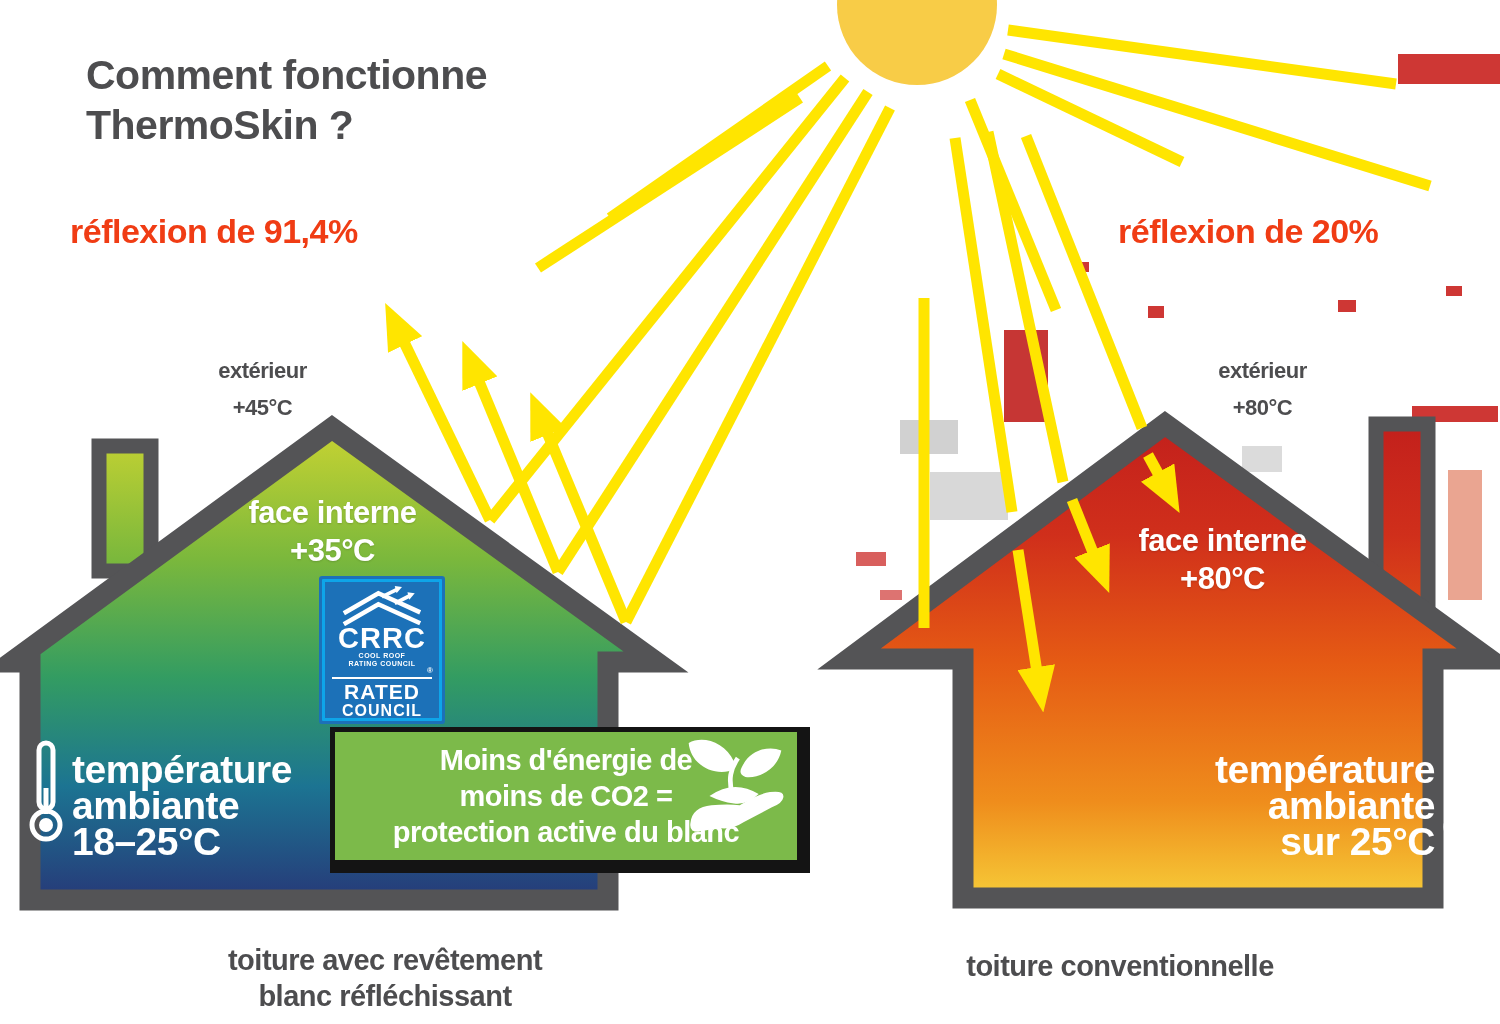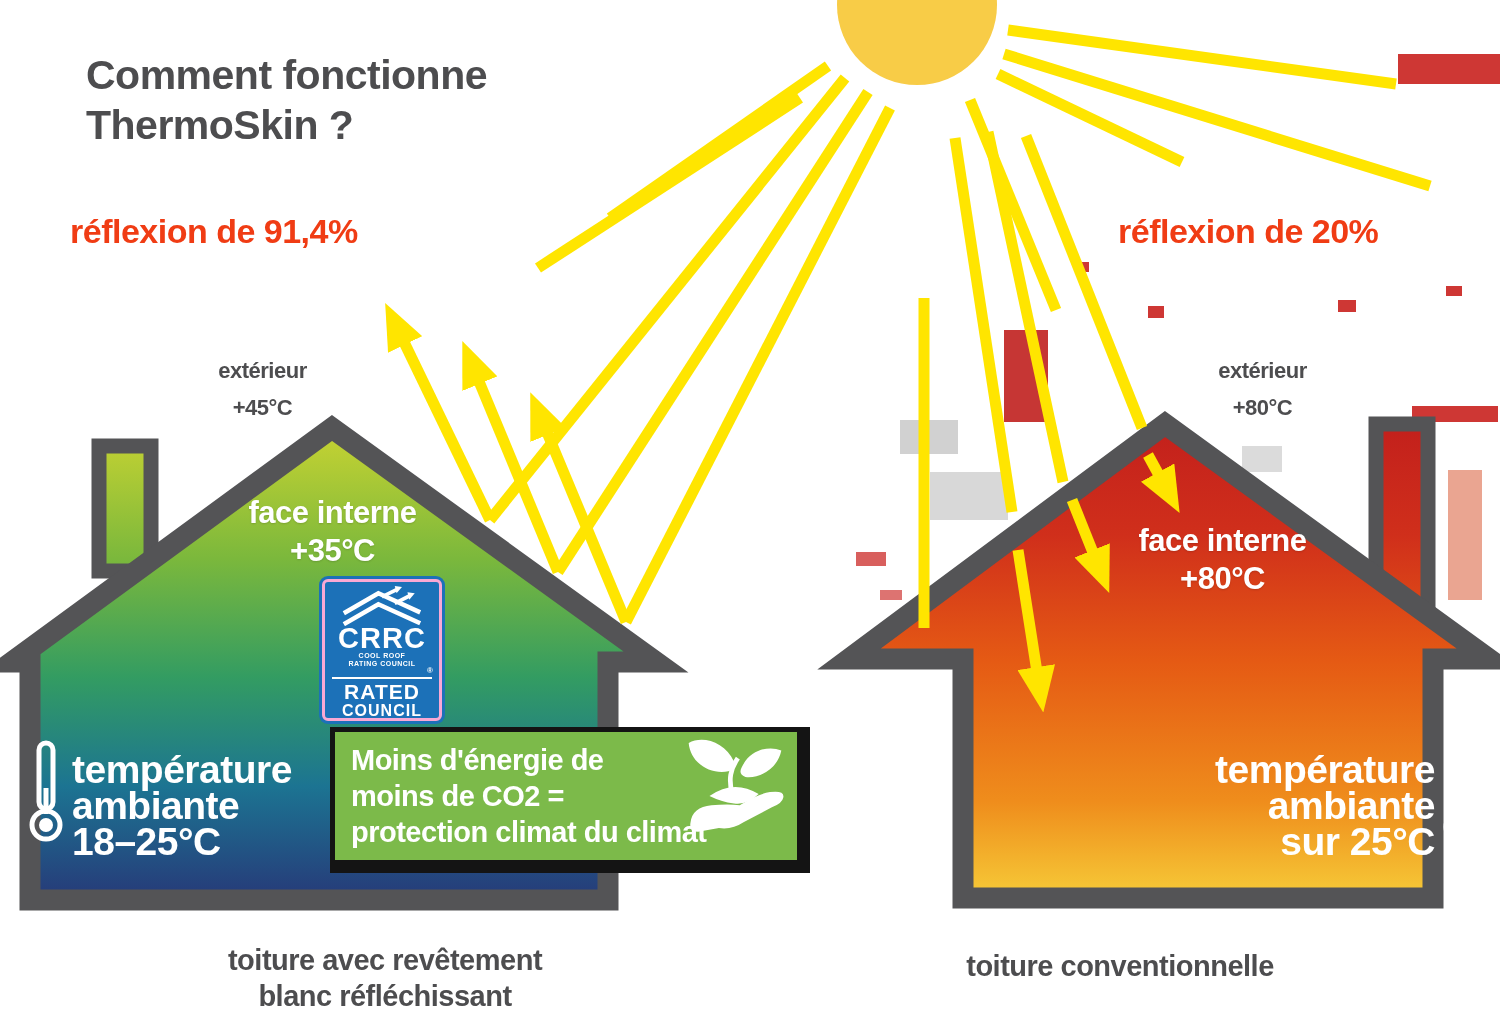--- a/index.html
+++ b/index.html
@@ -30,25 +30,25 @@
   .ambient-left{left:72px;top:752px;}
   .ambient-right{left:1180px;top:752px;width:255px;text-align:right;}
 
   .caption{font-size:29px;line-height:36px;}
   .caption-left{left:225px;top:942px;width:320px;white-space:normal;}
   .caption-right{left:950px;top:948px;width:340px;}
 
   .benefit{position:absolute;left:330px;top:727px;width:430px;background:#7CBA4A;
            border:5px solid #141414;border-right-width:13px;border-bottom-width:13px;
            padding:10px 16px;color:#fff;font-size:29px;line-height:36px;font-weight:bold;
-           letter-spacing:-0.5px;}
+           letter-spacing:-0.5px;text-align:center;}
   .benefit .plant{position:absolute;right:10px;top:4px;}
 
   .crrc{position:absolute;left:322px;top:579px;width:114px;height:136px;background:#1C71B8;
-        border:3px solid #f9a8d4;border-radius:6px;box-shadow:0 0 0 3px #1C71B8;
+        border:3px solid #0ea5e9;border-radius:1px;box-shadow:0 0 0 3px #1C71B8;
         color:#fff;text-align:center;overflow:hidden;}
   .crrc .acr{font-size:29px;line-height:28px;letter-spacing:1px;margin-top:-2px;}
   .crrc .sub{font-size:7px;line-height:8px;letter-spacing:.5px;}
   .crrc .reg{font-size:8px;text-align:right;margin:0 6px 0 0;line-height:6px;}
   .crrc .div{border-top:2px solid #fff;margin:3px 7px 2px 7px;}
   .crrc .rated{font-size:21px;line-height:21px;letter-spacing:1px;}
   .crrc .product{font-size:16px;line-height:17px;letter-spacing:1px;}
 
   .thermo{position:absolute;}
   .thermo-left{left:28px;top:740px;}
@@ -197,21 +197,21 @@
     <div class="sub">RATING COUNCIL</div>
     <div class="reg">®</div>
     <div class="div"></div>
     <div class="rated">RATED</div>
     <div class="product">COUNCIL</div>
   </div>
 
   <div class="benefit">
     <div>Moins d'énergie de</div>
     <div>moins de CO2 =</div>
-    <div>protection climat du climat</div>
+    <div>protection active du blanc</div>
     <svg class="plant" width="104" height="116" viewBox="0 0 110 120">
       <path d="M8,90 Q10,74 30,72 Q48,70 60,72 Q78,60 92,58 Q108,56 106,64 Q105,70 94,74 L64,90 Q52,98 38,96 L16,100 Q6,100 8,90 Z" fill="#fff"></path>
       <path d="M28,62 Q54,44 80,60 Q68,72 54,70 Q40,68 28,62 Z" fill="#fff"></path>
       <path d="M52,60 C48,44 50,34 58,22" fill="none" stroke="#fff" stroke-width="5"></path>
       <path d="M54,26 C44,4 20,-2 6,6 C8,28 30,40 48,36 C54,34 56,30 54,26 Z" fill="#fff"></path>
       <path d="M62,32 C70,14 90,8 104,14 C100,34 80,44 66,42 C60,40 60,36 62,32 Z" fill="#fff"></path>
     </svg>
   </div>
 
   <div class="txt caption caption-right center gray">toiture conventionnelle</div>

